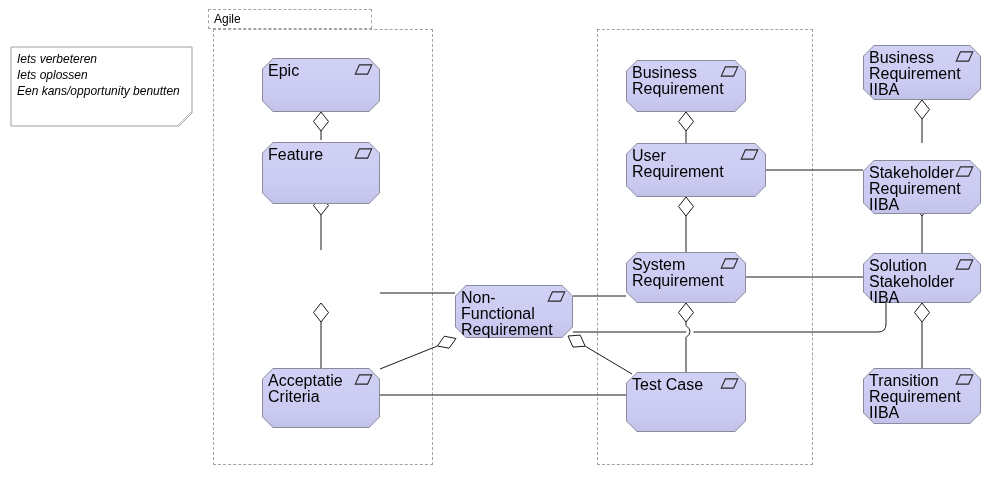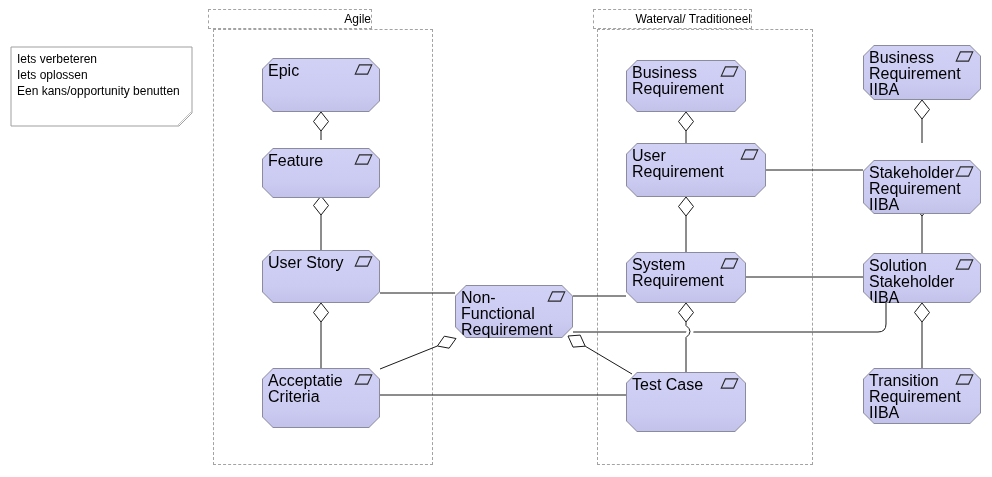--- a/index.html
+++ b/index.html
@@ -3,35 +3,35 @@
 <meta charset="utf-8">
 <style>
   html,body{margin:0;padding:0;background:#fff;}
   .canvas{
     position:relative;width:992px;height:477px;background:#ffffff;overflow:hidden;
     font-family:"Liberation Sans","DejaVu Sans",sans-serif;color:#000;
   }
   
   .group-tab{
     position:absolute;border:1px dashed #a3a3a3;background:#fff;
-    font-size:12px;line-height:18px;padding:0 0 0 5px;box-sizing:border-box;z-index:1;text-align:right;
+    font-size:12px;line-height:18px;padding:0 0 0 5px;box-sizing:border-box;z-index:1;
   }
   .group-body{
     position:absolute;border:1px dashed #a3a3a3;box-sizing:border-box;z-index:0;
   }
   
   .connector-layer{position:absolute;left:0;top:0;z-index:2;}
   .connector-layer line,.connector-layer path{stroke:#1a1a1a;stroke-width:1;fill:none;}
   .connector-layer polygon.diamond{fill:#ffffff;stroke:#1a1a1a;stroke-width:1;}
   .connector-layer .hop-mask{stroke:#ffffff;stroke-width:7;fill:none;}
   .connector-layer .note-shape{fill:#ffffff;stroke:#9f9f9f;stroke-width:1;}
   .connector-layer .note-fold{stroke:#c4c4c4;stroke-width:1;}
   
   .note-text{
-    position:absolute;z-index:3;font-size:12px;line-height:16px;white-space:pre-line;
+    position:absolute;z-index:3;font-size:12px;line-height:16px;white-space:pre-line;font-style:italic;
   }
   
   .node{
     position:absolute;z-index:3;background:#8b8b9e;
     clip-path:polygon(11px 0%,calc(100% - 11px) 0%,100% 11px,100% calc(100% - 11px),
       calc(100% - 11px) 100%,11px 100%,0% calc(100% - 11px),0% 11px);
     filter:drop-shadow(1.5px 1.5px 1px rgba(120,120,160,0.35));
   }
   .node-fill{
     position:absolute;inset:1px;background:linear-gradient(180deg,#d1d1f6 0%,#cbcbf2 70%,#c2c2ea 100%);
@@ -49,23 +49,20 @@
 <body>
 
 <div class="canvas">
 
   <div class="group-body" style="left:213px;top:29px;width:220px;height:436px"></div>
   <div class="group-tab" style="left:208px;top:9px;width:164px;height:20px">
     <span>Agile</span>
   </div>
 
   <div class="group-body" style="left:597px;top:29px;width:216px;height:436px"></div>
-  <div class="group-tab" style="left:593px;top:9px;width:159px;height:20px">
-    <span>Waterval/ Traditioneel</span>
-  </div>
 
   <svg class="connector-layer" width="992" height="477" viewBox="0 0 992 477">
 
     <g>
       <polygon class="note-shape" points="11,47 192,47 192,113 179,126 11,126"></polygon>
       <line class="note-fold" x1="177.5" y1="125.5" x2="191.5" y2="111.5"></line>
     </g>
 
     <g>
       <line x1="380" y1="293" x2="455" y2="293"></line>
@@ -138,30 +135,23 @@
 Iets oplossen
 Een kans/opportunity benutten</div>
 
   <div class="node" style="left:262px;top:58px;width:118px;height:54px">
     <div class="node-fill"></div>
     <div class="node-label">Epic</div>
     <svg class="req-icon" viewBox="0 0 20 12">
         <polygon points="5.5,1 19,1 14.5,11 1,11"></polygon>
       </svg>
   </div>
-  <div class="node" style="left:262px;top:148px;width:118px;height:50px">
+  <div class="node" style="left:262px;top:142px;width:118px;height:62px">
     <div class="node-fill"></div>
     <div class="node-label">Feature</div>
-    <svg class="req-icon" viewBox="0 0 20 12">
-        <polygon points="5.5,1 19,1 14.5,11 1,11"></polygon>
-      </svg>
-  </div>
-  <div class="node" style="left:262px;top:250px;width:118px;height:53px">
-    <div class="node-fill"></div>
-    <div class="node-label">User Story</div>
     <svg class="req-icon" viewBox="0 0 20 12">
         <polygon points="5.5,1 19,1 14.5,11 1,11"></polygon>
       </svg>
   </div>
   <div class="node" style="left:262px;top:368px;width:118px;height:60px">
     <div class="node-fill"></div>
     <div class="node-label">Acceptatie
 Criteria</div>
     <svg class="req-icon" viewBox="0 0 20 12">
         <polygon points="5.5,1 19,1 14.5,11 1,11"></polygon>

